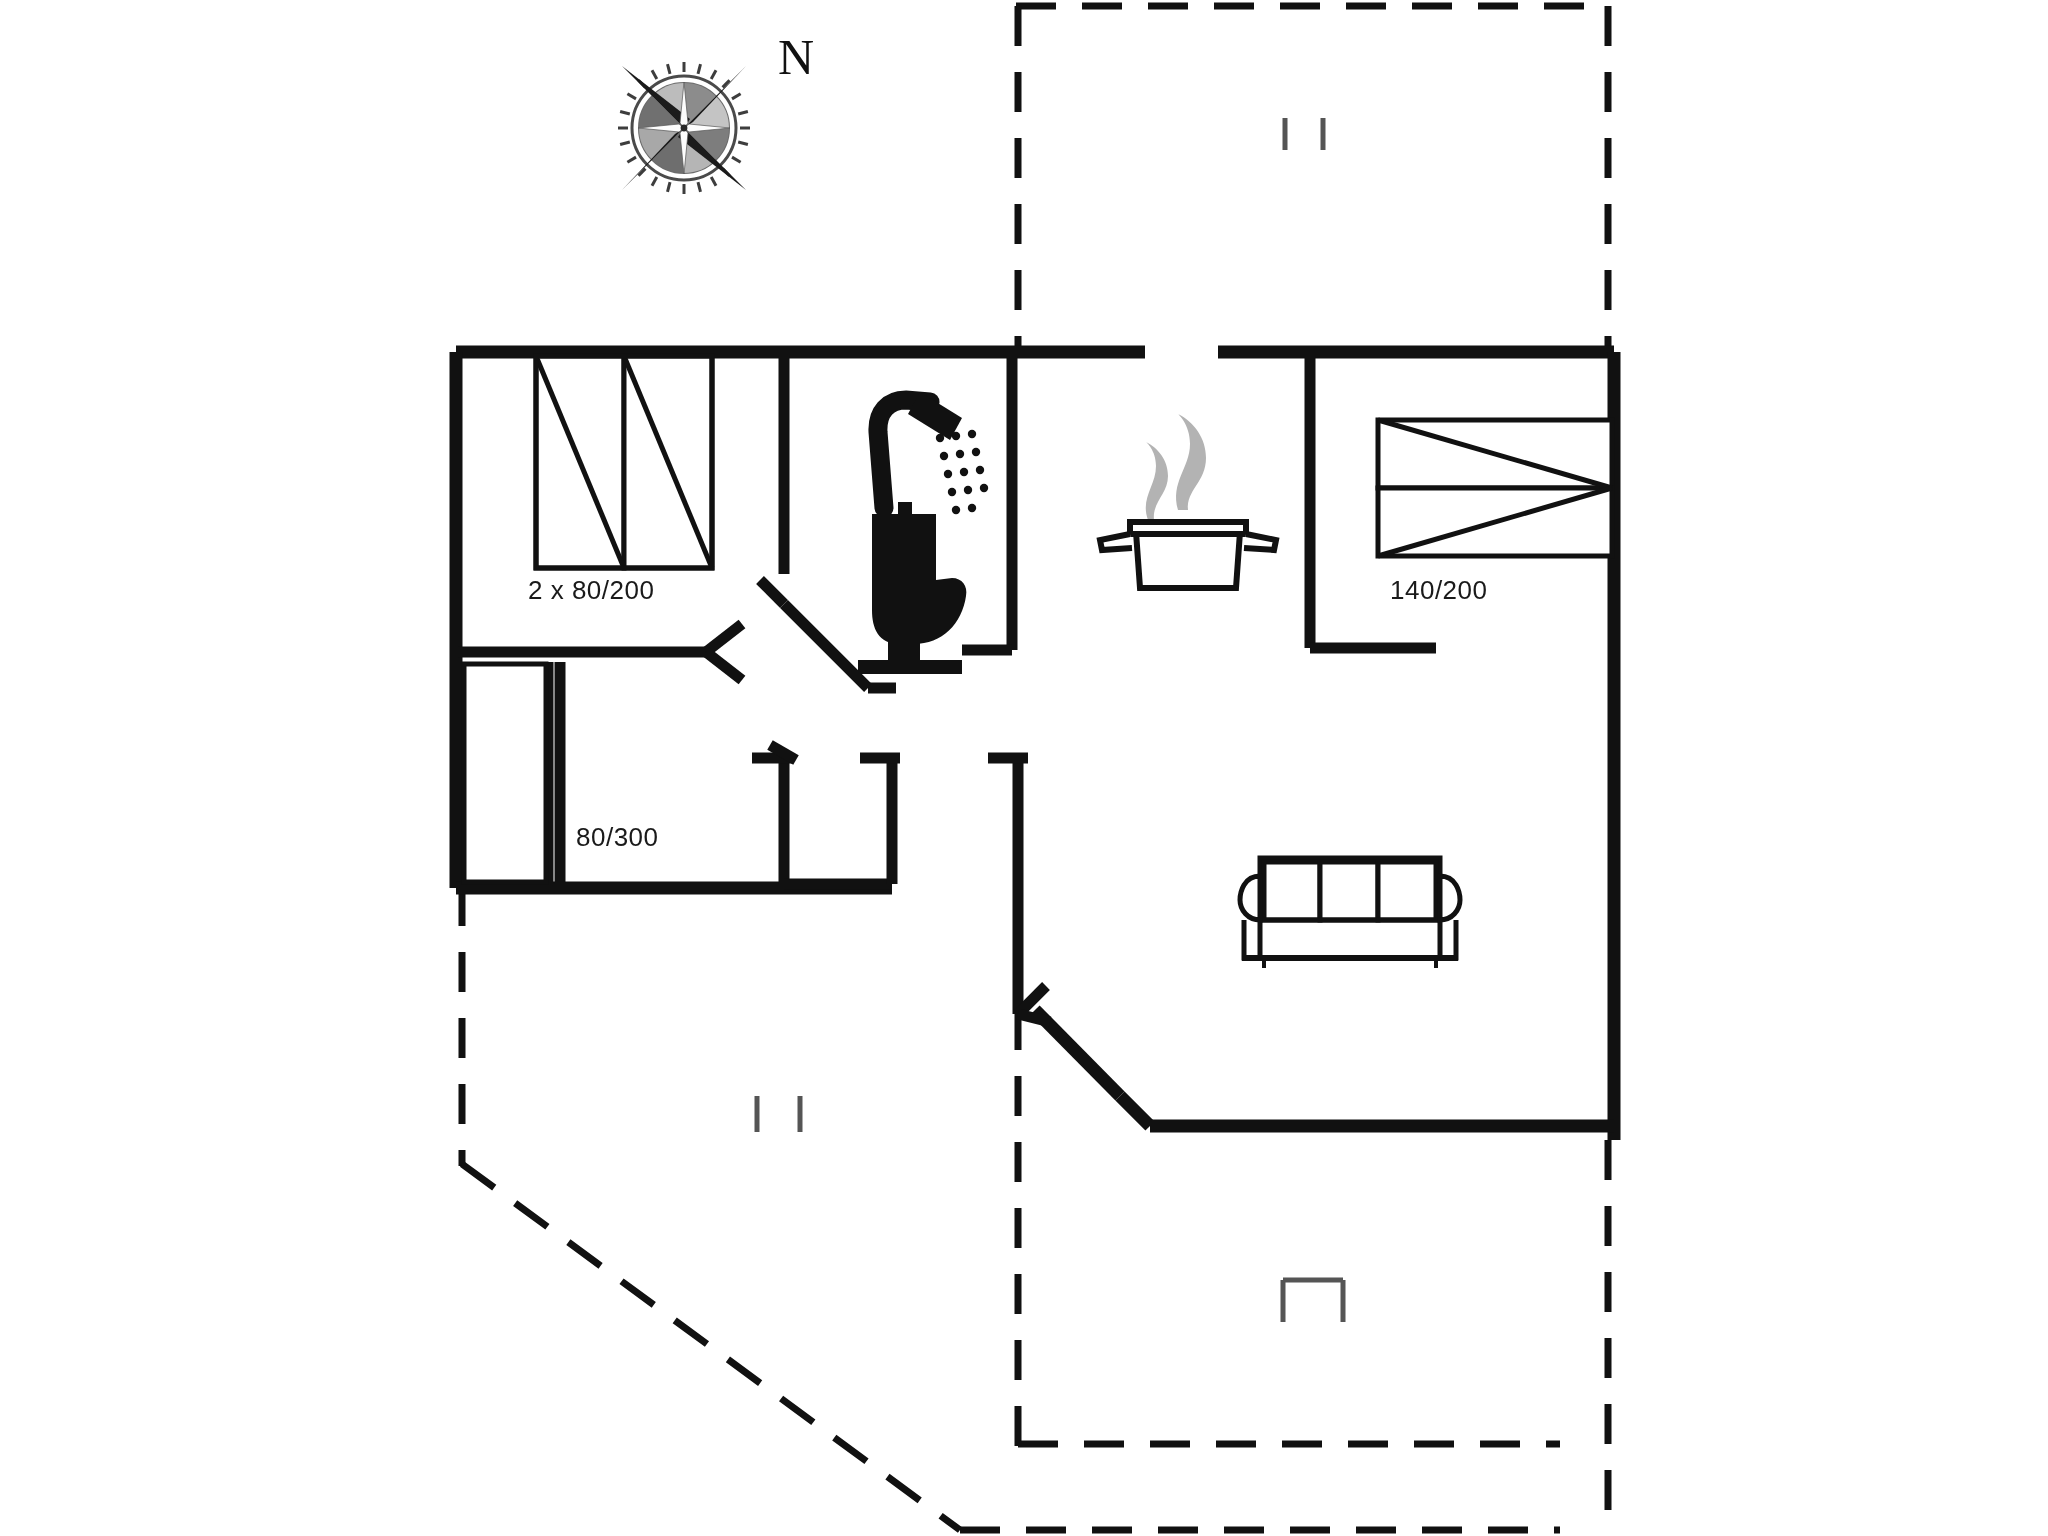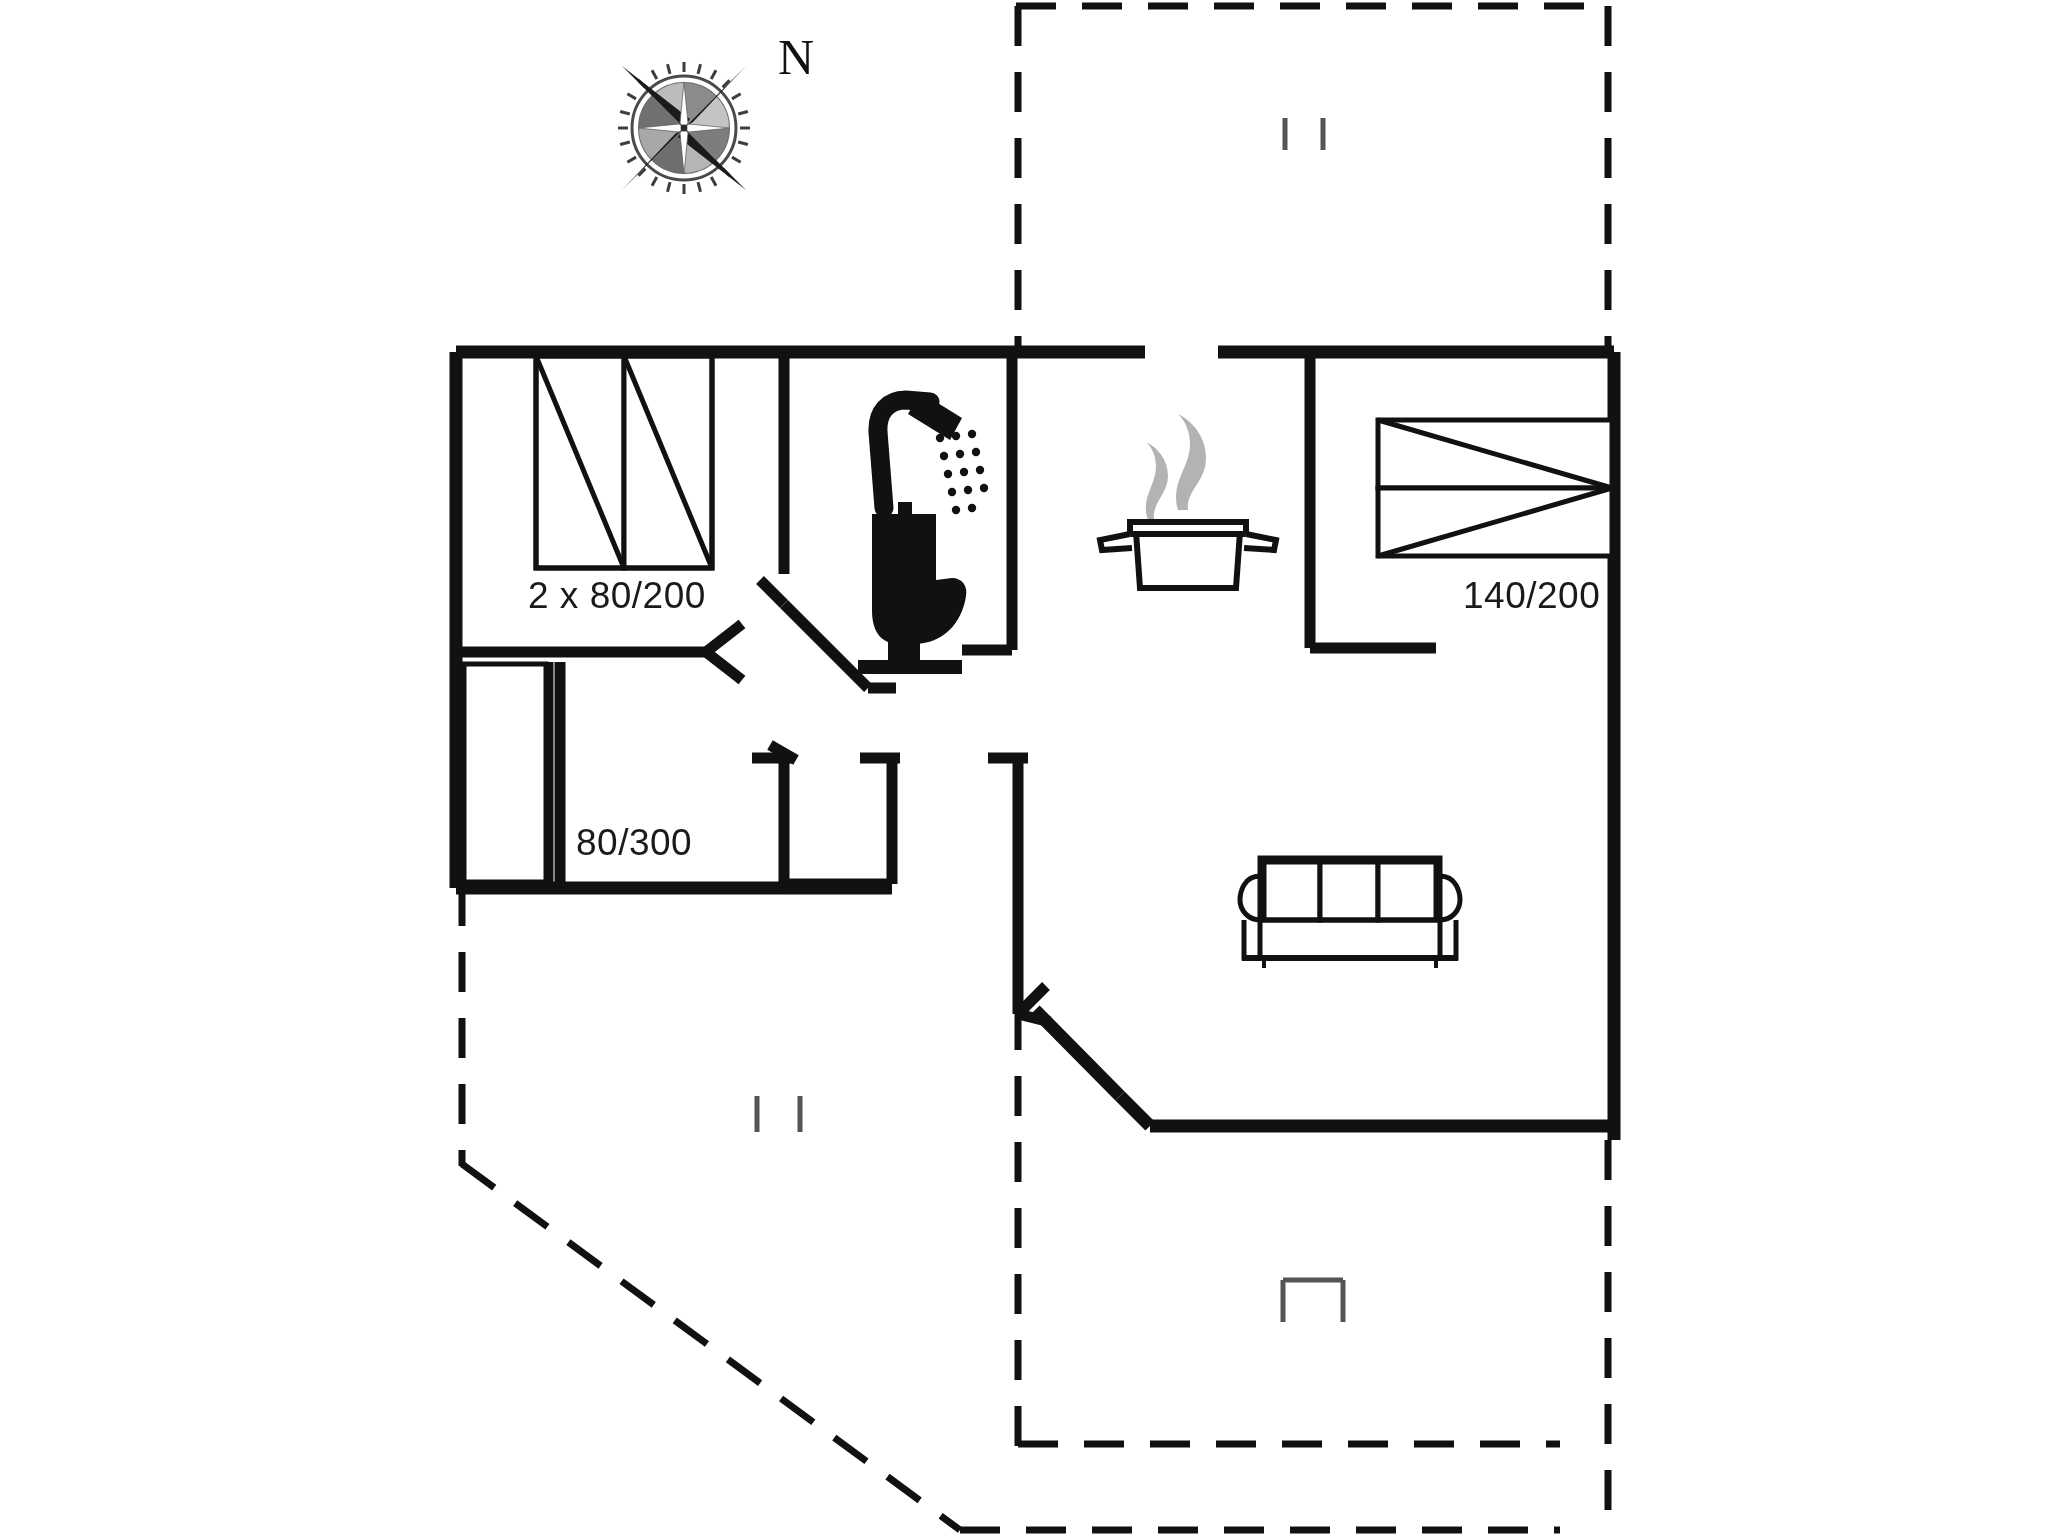--- a/index.html
+++ b/index.html
@@ -22,35 +22,35 @@
   svg.plan-svg {
     position: absolute;
     top: 0;
     left: 0;
     width: 2048px;
     height: 1536px;
   }
   .dim-label {
     position: absolute;
     font-family: "Liberation Sans", sans-serif;
-    font-size: 37px;
+    font-size: 26px;
     color: #1a1a1a;
     letter-spacing: 0.5px;
     white-space: nowrap;
   }
   #label-beds-2x {
     left: 528px;
     top: 575px;
   }
   #label-bed-single {
     left: 576px;
     top: 822px;
   }
   #label-bed-double {
-    left: 1463px;
+    left: 1390px;
     top: 575px;
   }
   #compass-north-label {
     position: absolute;
     left: 778px;
     top: 28px;
     font-family: "Liberation Serif", serif;
     font-size: 50px;
     color: #111111;
   }

